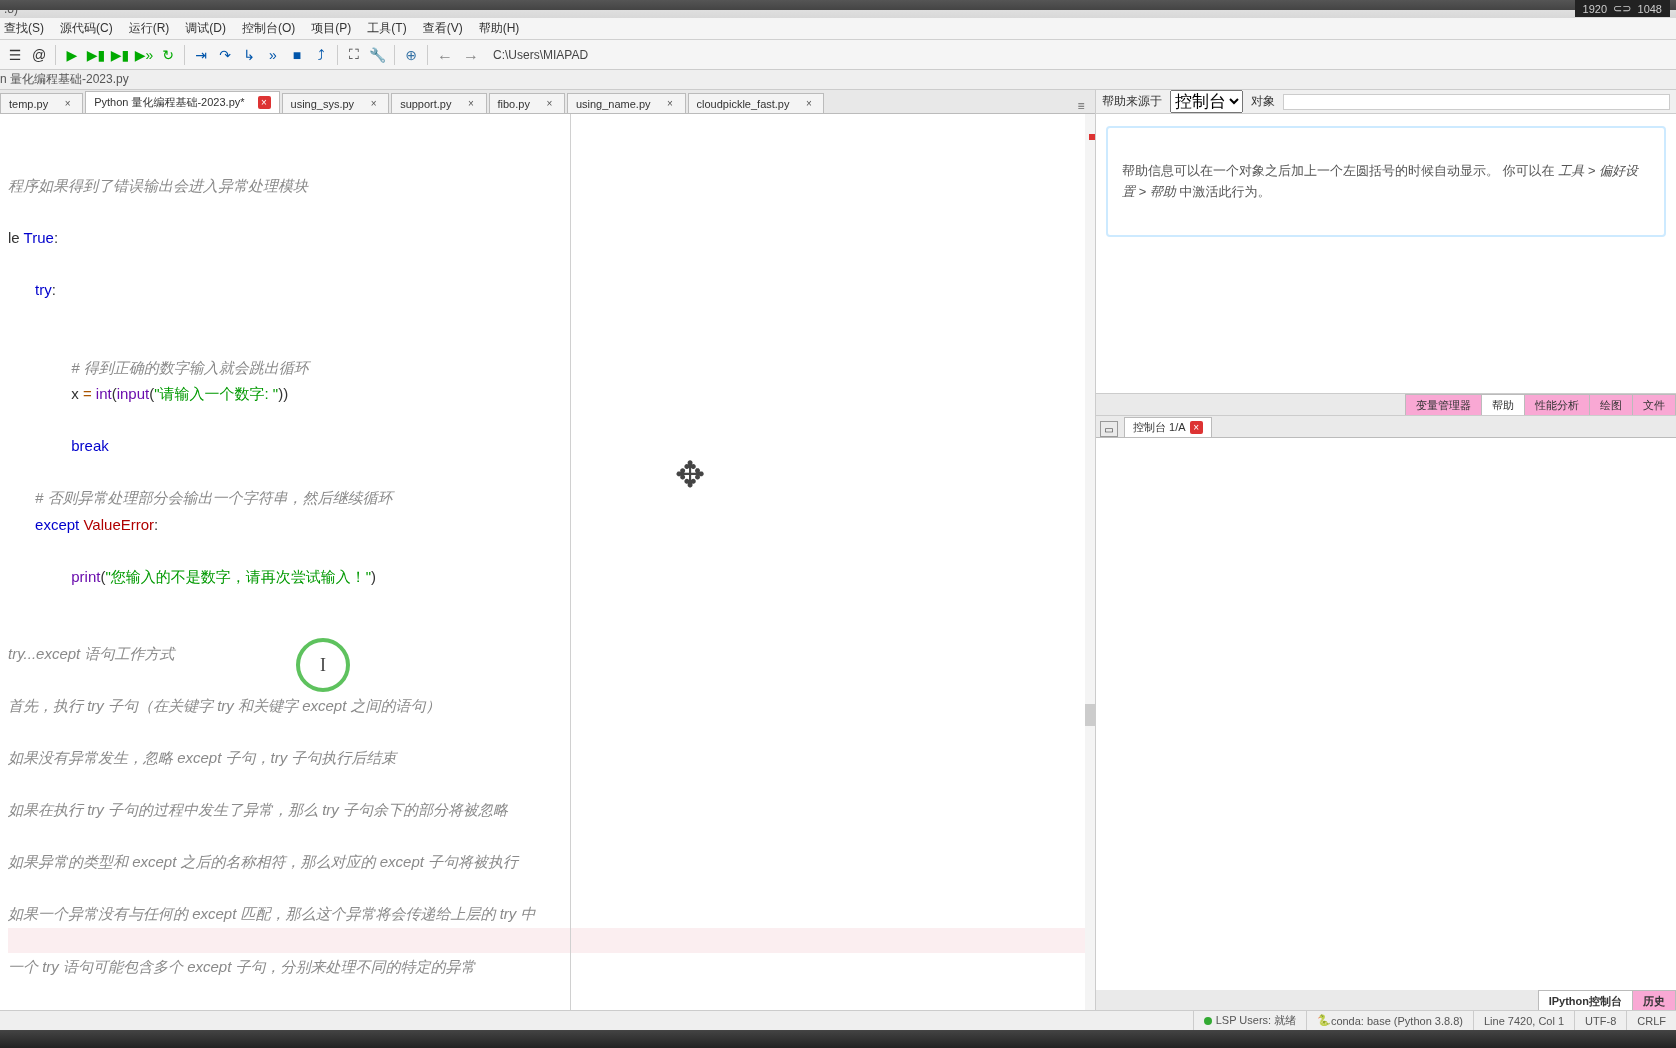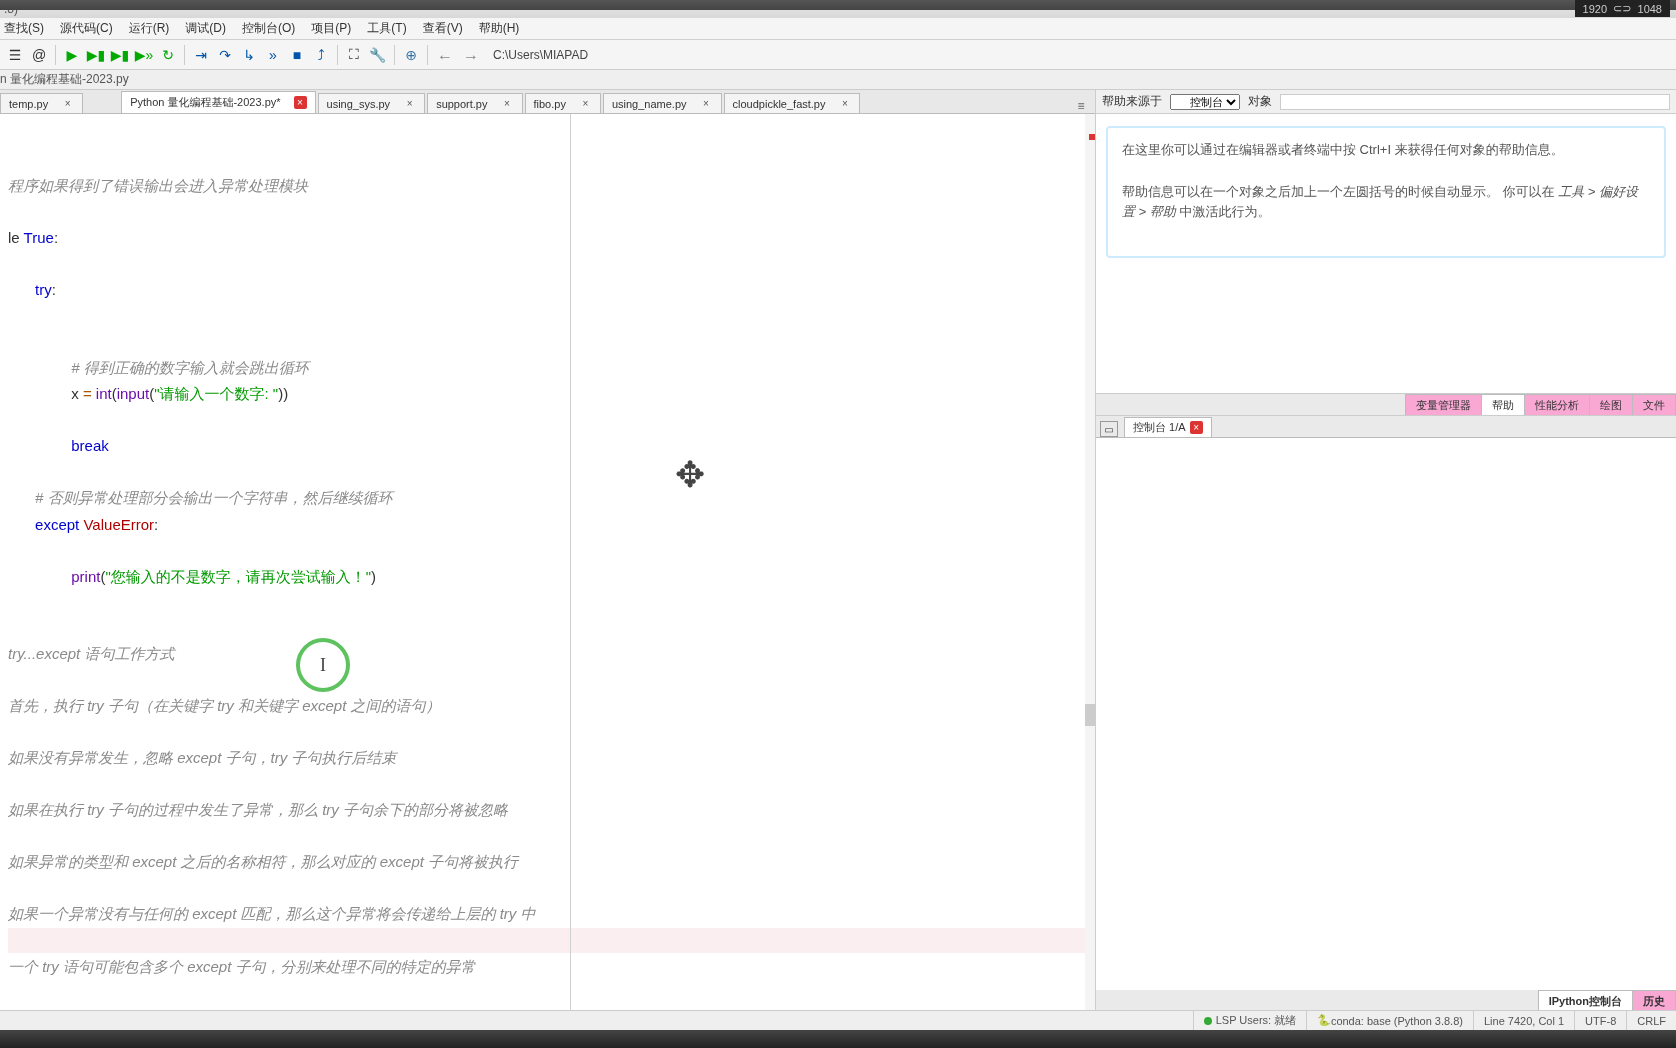--- a/index.html
+++ b/index.html
@@ -21,21 +21,21 @@
 .nav-arrow { color:#888; font-size:16px; padding:0 4px; }
 
 
 .openrow { height:20px; background:#efefef; border-bottom:1px solid #ccc; display:flex; align-items:center; padding-left:0; font-size:12px; color:#555; }
 .main { display:flex; height:calc(100% - 18px - 22px - 30px - 20px - 20px - 18px); }
 
 
 .editor-pane { flex:1; display:flex; flex-direction:column; border-right:1px solid #ccc; position:relative; min-width:0; }
 .editor-tabs { height:24px; background:#e8e8e8; display:flex; align-items:flex-end; border-bottom:1px solid #bbb; }
 .etab { display:flex; align-items:center; gap:13px; padding:3px 8px; border:1px solid #bbb; border-bottom:none; margin-right:2px; background:#f4f4f4; font-size:11px; }
-.etab.active { background:#fff;margin-left:36px; }
+.etab.active { background:#fff; }
 .etab .close { width:13px; height:13px; display:flex; align-items:center; justify-content:center; font-size:10px; color:#555; }
 .etab .close.mod { background:#d33; color:#fff; border-radius:2px; }
 .hamburger { margin-left:auto; margin-right:4px; width:20px; text-align:center; color:#666; }
 
 .code { flex:1; background:#fff; font-family:"Consolas","Monaco",monospace; font-size:15px; line-height:1.7; padding:8px 4px 8px 8px; white-space:pre; overflow:hidden; position:relative; }
 .code .c-comment { color:#8a8a8a; font-style:italic; }
 .code .c-key { color:#0000cc; }
 .code .c-str { color:#009900; }
 .code .c-func { color:#6a0dad;text-align:center; }
 .code .c-name { color:#b00000; }
@@ -44,21 +44,21 @@
 .cursor-ring { position:absolute; left:296px; top:524px; width:54px; height:54px; border:4px solid #5ec25e; border-radius:50%; display:flex; align-items:center; justify-content:center; color:#444; font-family:serif; font-size:18px; }
 .move-cursor { position:absolute; left:675px; top:330px; font-size:36px; color:#444; }
 .vline { position:absolute; top:0; bottom:0; left:570px; width:1px; background:#d0d0d0; }
 .scroll-marker { position:absolute; right:0; top:0; width:10px; bottom:0; background:#f4f4f4; }
 .scroll-marker .red { position:absolute; right:0; top:20px; width:6px; height:6px; background:#d33; }
 .scroll-marker .thumb { position:absolute; right:0; top:590px; width:10px; height:22px; background:#ccc; }
 
 
 .right-pane { width:580px; display:flex; flex-direction:column; background:#f0f0f0; }
 .help-hdr { height:24px; display:flex; align-items:center; gap:8px; padding:0 6px; border-bottom:1px solid #ccc; }
-.help-hdr select { font-size:11px;padding-left:15px; }
+.help-hdr select { font-size:17px; }
 .help-body { flex:0 0 280px; background:#fff; border-bottom:1px solid #ccc; padding:12px 10px; overflow:auto; position:relative; }
 .usage-box { border:2px solid #cdeaff; border-radius:4px; }
 .usage-title { background:#1493cc; color:#fff; padding:8px 14px; font-size:15px; }
 .usage-content { padding:12px 14px; font-size:13px; line-height:1.6; color:#555; }
 .usage-content a { color:#2b8abf; text-decoration:none; }
 .bottom-tabs { height:22px; background:#eaeaea; display:flex; justify-content:flex-end; border-bottom:1px solid #ccc; }
 .btab { padding:3px 10px; border:1px solid #bbb; border-bottom:none; margin-left:-1px; background:#f9a8d4; font-size:11px; }
 .btab.active { background:#ffffff; }
 
 .console-wrap { flex:1; display:flex; flex-direction:column; background:#fff; }
@@ -229,21 +229,21 @@
   <div class="right-pane">
     <div class="help-hdr">
       <span>帮助来源于</span>
       <select><option>控制台</option></select>
       <span>对象</span>
       <input type="text" style="flex: 1 1 0%; border: 1px solid rgb(204, 204, 204); height: 16px;">
     </div>
     <div class="help-body">
       <div class="usage-box">
         <div class="usage-content">
-          <p>在这里你可以通过在编辑器或者终端中按 Ctrl+I 来获得任何对象的帮助信息。</p><br>
+          <br>
           <p><span>帮助信息可以在一个对象之后加上一个左圆括号的时候自动显示。 你可以在 </span><i>工具 &gt; 偏好设置 &gt; 帮助</i><span> 中激活此行为。</span></p><br>
         </div>
       </div>
     </div>
     <div class="bottom-tabs">
       <div class="btab">变量管理器</div>
       <div class="btab active">帮助</div>
       <div class="btab">性能分析</div>
       <div class="btab">绘图</div>
       <div class="btab">文件</div>

